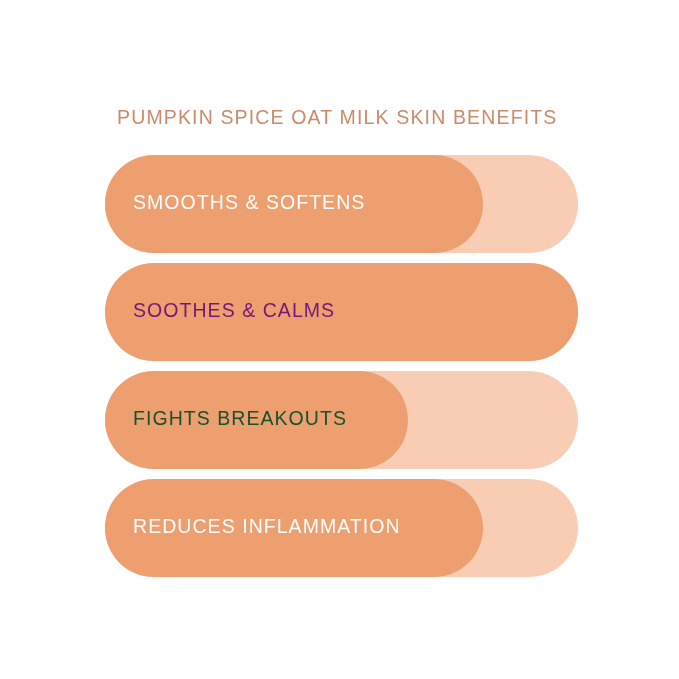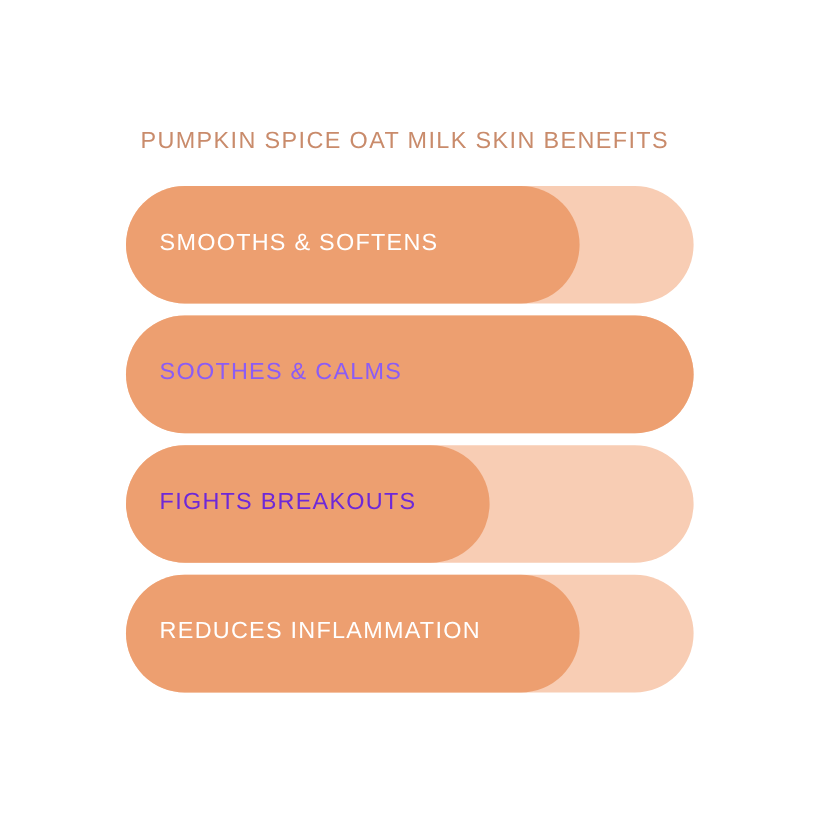--- a/index.html
+++ b/index.html
@@ -96,27 +96,27 @@
 
     <div class="bar-row">
       <div class="bar-track" style="background: rgb(248, 205, 180);"></div>
       <div class="bar-fill" style="background: rgb(237, 159, 112); width: 80%;"></div>
       <div class="bar-label" style="color: rgb(255, 255, 255);">SMOOTHS &amp; SOFTENS</div>
     </div>
 
     <div class="bar-row">
       <div class="bar-track" style="background: rgb(248, 205, 180);"></div>
       <div class="bar-fill" style="background: rgb(237, 159, 112); width: 100%;"></div>
-      <div class="bar-label" style="color: #8b5cf6;">SOOTHES &amp; CALMS</div>
+      <div class="bar-label" style="color: #701a75;">SOOTHES &amp; CALMS</div>
     </div>
 
     <div class="bar-row">
       <div class="bar-track" style="background: rgb(248, 205, 180);"></div>
       <div class="bar-fill" style="background: rgb(237, 159, 112); width: 64%;"></div>
-      <div class="bar-label" style="color: #6d28d9;">FIGHTS BREAKOUTS</div>
+      <div class="bar-label" style="color: #14532d;">FIGHTS BREAKOUTS</div>
     </div>
 
     <div class="bar-row">
       <div class="bar-track" style="background: rgb(248, 205, 180);"></div>
       <div class="bar-fill" style="background: rgb(237, 159, 112); width: 80%;"></div>
       <div class="bar-label" style="color: rgb(255, 255, 255);">REDUCES INFLAMMATION</div>
     </div>
 
   </div>
 </div>

